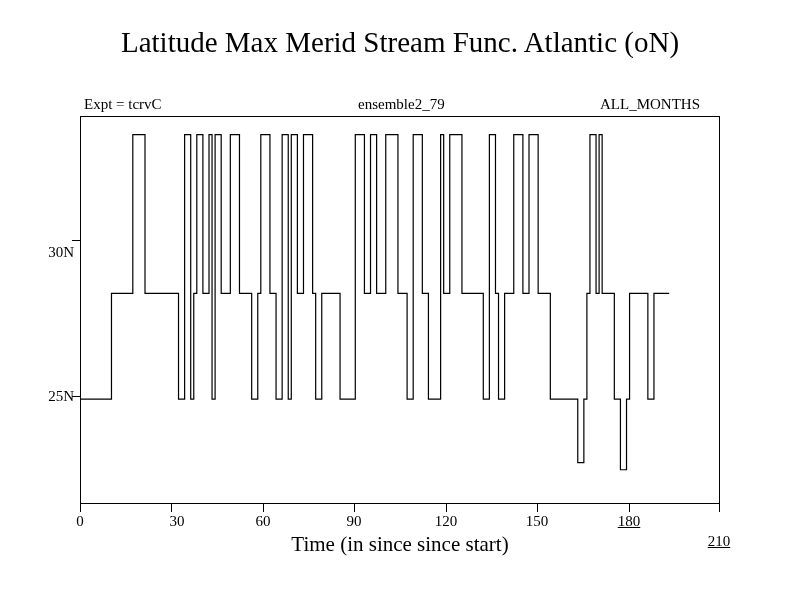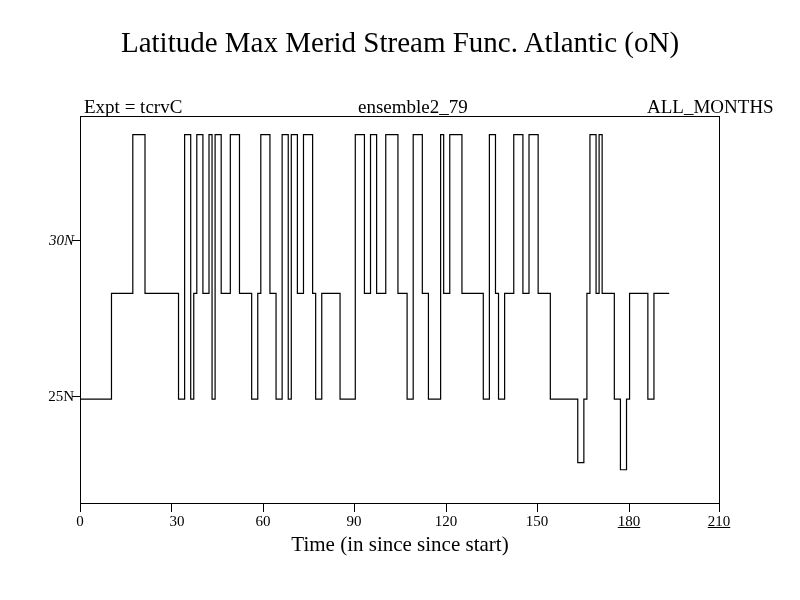--- a/index.html
+++ b/index.html
@@ -10,24 +10,24 @@
   }
   #chart-root{position:absolute;left:0;top:0;width:800px;height:600px;}
 
   .title{
     position:absolute;width:100%;text-align:center;
     font-size:29px;letter-spacing:0px;
   }
   #main-title{top:26px;}
   #sub-title{top:68px;font-size:21px;}
 
-  .annot{position:absolute;font-size:19px;}
+  .annot{position:absolute;font-size:15px;}
   #annot-left{left:84px;top:96px;}
   #annot-center{left:358px;top:96px;}
-  #annot-right{left:647px;top:96px;}
+  #annot-right{left:600px;top:96px;}
 
   #plot-frame{
     position:absolute;left:80px;top:116px;width:640px;height:388px;
     border:1px solid #000;box-sizing:border-box;background:#fff;
   }
   #plot-svg{position:absolute;left:0;top:0;width:640px;height:388px;}
 
   .ytick-label{
     position:absolute;font-size:15px;text-align:right;width:60px;
   }
@@ -50,37 +50,37 @@
   <div class="annot" id="annot-left">Expt = tcrvC</div>
   <div class="annot" id="annot-center">ensemble2_79</div>
   <div class="annot" id="annot-right">ALL_MONTHS</div>
 
   <div id="plot-frame">
     <svg id="plot-svg" viewBox="0 0 640 388" preserveAspectRatio="none">
       <polyline id="data-line" fill="none" stroke="#000000" stroke-width="1.2" stroke-linejoin="miter" stroke-linecap="butt" points="0.00,282.18 3.05,282.18 3.05,282.18 6.10,282.18 6.10,282.18 9.14,282.18 9.14,282.18 12.19,282.18 12.19,282.18 15.24,282.18 15.24,282.18 18.29,282.18 18.29,282.18 21.33,282.18 21.33,282.18 24.38,282.18 24.38,282.18 27.43,282.18 27.43,282.18 30.48,282.18 30.48,176.36 33.52,176.36 33.52,176.36 36.57,176.36 36.57,176.36 39.62,176.36 39.62,176.36 42.67,176.36 42.67,176.36 45.71,176.36 45.71,176.36 48.76,176.36 48.76,176.36 51.81,176.36 51.81,17.64 54.86,17.64 54.86,17.64 57.90,17.64 57.90,17.64 60.95,17.64 60.95,17.64 64.00,17.64 64.00,176.36 67.05,176.36 67.05,176.36 70.10,176.36 70.10,176.36 73.14,176.36 73.14,176.36 76.19,176.36 76.19,176.36 79.24,176.36 79.24,176.36 82.29,176.36 82.29,176.36 85.33,176.36 85.33,176.36 88.38,176.36 88.38,176.36 91.43,176.36 91.43,176.36 94.48,176.36 94.48,176.36 97.52,176.36 97.52,282.18 100.57,282.18 100.57,282.18 103.62,282.18 103.62,17.64 106.67,17.64 106.67,17.64 109.71,17.64 109.71,282.18 112.76,282.18 112.76,176.36 115.81,176.36 115.81,17.64 118.86,17.64 118.86,17.64 121.90,17.64 121.90,176.36 124.95,176.36 124.95,176.36 128.00,176.36 128.00,17.64 131.05,17.64 131.05,282.18 134.10,282.18 134.10,17.64 137.14,17.64 137.14,17.64 140.19,17.64 140.19,176.36 143.24,176.36 143.24,176.36 146.29,176.36 146.29,176.36 149.33,176.36 149.33,17.64 152.38,17.64 152.38,17.64 155.43,17.64 155.43,17.64 158.48,17.64 158.48,176.36 161.52,176.36 161.52,176.36 164.57,176.36 164.57,176.36 167.62,176.36 167.62,176.36 170.67,176.36 170.67,282.18 173.71,282.18 173.71,282.18 176.76,282.18 176.76,176.36 179.81,176.36 179.81,17.64 182.86,17.64 182.86,17.64 185.90,17.64 185.90,17.64 188.95,17.64 188.95,176.36 192.00,176.36 192.00,176.36 195.05,176.36 195.05,282.18 198.10,282.18 198.10,282.18 201.14,282.18 201.14,17.64 204.19,17.64 204.19,17.64 207.24,17.64 207.24,282.18 210.29,282.18 210.29,17.64 213.33,17.64 213.33,17.64 216.38,17.64 216.38,176.36 219.43,176.36 219.43,176.36 222.48,176.36 222.48,17.64 225.52,17.64 225.52,17.64 228.57,17.64 228.57,17.64 231.62,17.64 231.62,176.36 234.67,176.36 234.67,282.18 237.71,282.18 237.71,282.18 240.76,282.18 240.76,176.36 243.81,176.36 243.81,176.36 246.86,176.36 246.86,176.36 249.90,176.36 249.90,176.36 252.95,176.36 252.95,176.36 256.00,176.36 256.00,176.36 259.05,176.36 259.05,282.18 262.10,282.18 262.10,282.18 265.14,282.18 265.14,282.18 268.19,282.18 268.19,282.18 271.24,282.18 271.24,282.18 274.29,282.18 274.29,17.64 277.33,17.64 277.33,17.64 280.38,17.64 280.38,17.64 283.43,17.64 283.43,176.36 286.48,176.36 286.48,176.36 289.52,176.36 289.52,17.64 292.57,17.64 292.57,17.64 295.62,17.64 295.62,176.36 298.67,176.36 298.67,176.36 301.71,176.36 301.71,176.36 304.76,176.36 304.76,17.64 307.81,17.64 307.81,17.64 310.86,17.64 310.86,17.64 313.90,17.64 313.90,17.64 316.95,17.64 316.95,176.36 320.00,176.36 320.00,176.36 323.05,176.36 323.05,176.36 326.10,176.36 326.10,282.18 329.14,282.18 329.14,282.18 332.19,282.18 332.19,17.64 335.24,17.64 335.24,17.64 338.29,17.64 338.29,17.64 341.33,17.64 341.33,176.36 344.38,176.36 344.38,176.36 347.43,176.36 347.43,282.18 350.48,282.18 350.48,282.18 353.52,282.18 353.52,282.18 356.57,282.18 356.57,282.18 359.62,282.18 359.62,17.64 362.67,17.64 362.67,176.36 365.71,176.36 365.71,176.36 368.76,176.36 368.76,17.64 371.81,17.64 371.81,17.64 374.86,17.64 374.86,17.64 377.90,17.64 377.90,17.64 380.95,17.64 380.95,176.36 384.00,176.36 384.00,176.36 387.05,176.36 387.05,176.36 390.10,176.36 390.10,176.36 393.14,176.36 393.14,176.36 396.19,176.36 396.19,176.36 399.24,176.36 399.24,176.36 402.29,176.36 402.29,282.18 405.33,282.18 405.33,282.18 408.38,282.18 408.38,17.64 411.43,17.64 411.43,17.64 414.48,17.64 414.48,176.36 417.52,176.36 417.52,282.18 420.57,282.18 420.57,282.18 423.62,282.18 423.62,176.36 426.67,176.36 426.67,176.36 429.71,176.36 429.71,176.36 432.76,176.36 432.76,17.64 435.81,17.64 435.81,17.64 438.86,17.64 438.86,17.64 441.90,17.64 441.90,176.36 444.95,176.36 444.95,176.36 448.00,176.36 448.00,17.64 451.05,17.64 451.05,17.64 454.10,17.64 454.10,17.64 457.14,17.64 457.14,176.36 460.19,176.36 460.19,176.36 463.24,176.36 463.24,176.36 466.29,176.36 466.29,176.36 469.33,176.36 469.33,282.18 472.38,282.18 472.38,282.18 475.43,282.18 475.43,282.18 478.48,282.18 478.48,282.18 481.52,282.18 481.52,282.18 484.57,282.18 484.57,282.18 487.62,282.18 487.62,282.18 490.67,282.18 490.67,282.18 493.71,282.18 493.71,282.18 496.76,282.18 496.76,345.67 499.81,345.67 499.81,345.67 502.86,345.67 502.86,282.18 505.90,282.18 505.90,176.36 508.95,176.36 508.95,17.64 512.00,17.64 512.00,17.64 515.05,17.64 515.05,176.36 518.10,176.36 518.10,17.64 521.14,17.64 521.14,176.36 524.19,176.36 524.19,176.36 527.24,176.36 527.24,176.36 530.29,176.36 530.29,176.36 533.33,176.36 533.33,282.18 536.38,282.18 536.38,282.18 539.43,282.18 539.43,352.73 542.48,352.73 542.48,352.73 545.52,352.73 545.52,282.18 548.57,282.18 548.57,176.36 551.62,176.36 551.62,176.36 554.67,176.36 554.67,176.36 557.71,176.36 557.71,176.36 560.76,176.36 560.76,176.36 563.81,176.36 563.81,176.36 566.86,176.36 566.86,282.18 569.90,282.18 569.90,282.18 572.95,282.18 572.95,176.36 576.00,176.36 576.00,176.36 579.05,176.36 579.05,176.36 582.10,176.36 582.10,176.36 585.14,176.36 585.14,176.36 588.19,176.36 588.19,NaN 591.24,NaN 591.24,NaN 594.29,NaN 594.29,NaN 597.33,NaN 597.33,NaN 600.38,NaN 600.38,NaN 603.43,NaN 603.43,NaN"></polyline>
     </svg>
   </div>
 
-  <div class="ytick-label" id="ylab-0" style="left:14px;top:232px;font-style:italic;">30N</div>
+  <div class="ytick-label" id="ylab-0" style="left:14px;top:244px;">30N</div>
   <div class="ytick-label" id="ylab-1" style="left:14px;top:388px;">25N</div>
   <div class="tickmark" style="left:72px;top:240px;width:8px;height:1px;"></div>
   <div class="tickmark" style="left:72px;top:396px;width:8px;height:1px;"></div>
 
   <div class="tickmark" style="left:80px;top:504px;width:1px;height:8px;"></div>
   <div class="tickmark" style="left:171px;top:504px;width:1px;height:8px;"></div>
   <div class="tickmark" style="left:263px;top:504px;width:1px;height:8px;"></div>
   <div class="tickmark" style="left:354px;top:504px;width:1px;height:8px;"></div>
   <div class="tickmark" style="left:446px;top:504px;width:1px;height:8px;"></div>
   <div class="tickmark" style="left:537px;top:504px;width:1px;height:8px;"></div>
   <div class="tickmark" style="left:629px;top:504px;width:1px;height:8px;"></div>
   <div class="tickmark" style="left:719px;top:504px;width:1px;height:8px;"></div>
 
   <div class="xtick-label" style="left:50px;top:513px;">0</div>
   <div class="xtick-label" style="left:147px;top:513px;">30</div>
   <div class="xtick-label" style="left:233px;top:513px;">60</div>
   <div class="xtick-label" style="left:324px;top:513px;">90</div>
   <div class="xtick-label" style="left:416px;top:513px;">120</div>
   <div class="xtick-label" style="left:507px;top:513px;">150</div>
   <div class="xtick-label" style="left:599px;top:513px;text-decoration:underline;">180</div>
-  <div class="xtick-label" style="left:689px;top:513px;text-decoration:underline;">210</div>
+  <div class="xtick-label" style="left:689px;top:533px;text-decoration:underline;">210</div>
 
   <div id="xaxis-title">Time (in since since start)</div>
 </div>
 
 </body></html>

